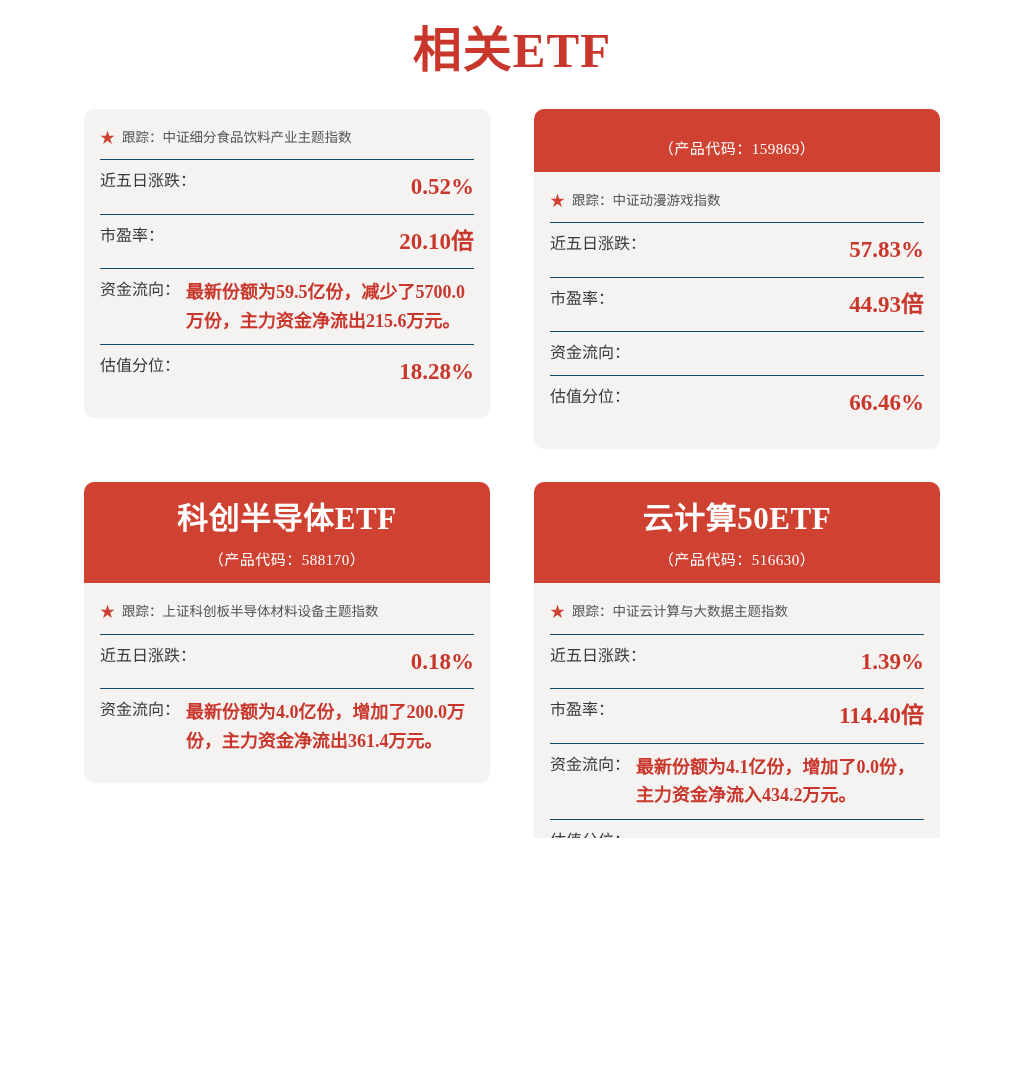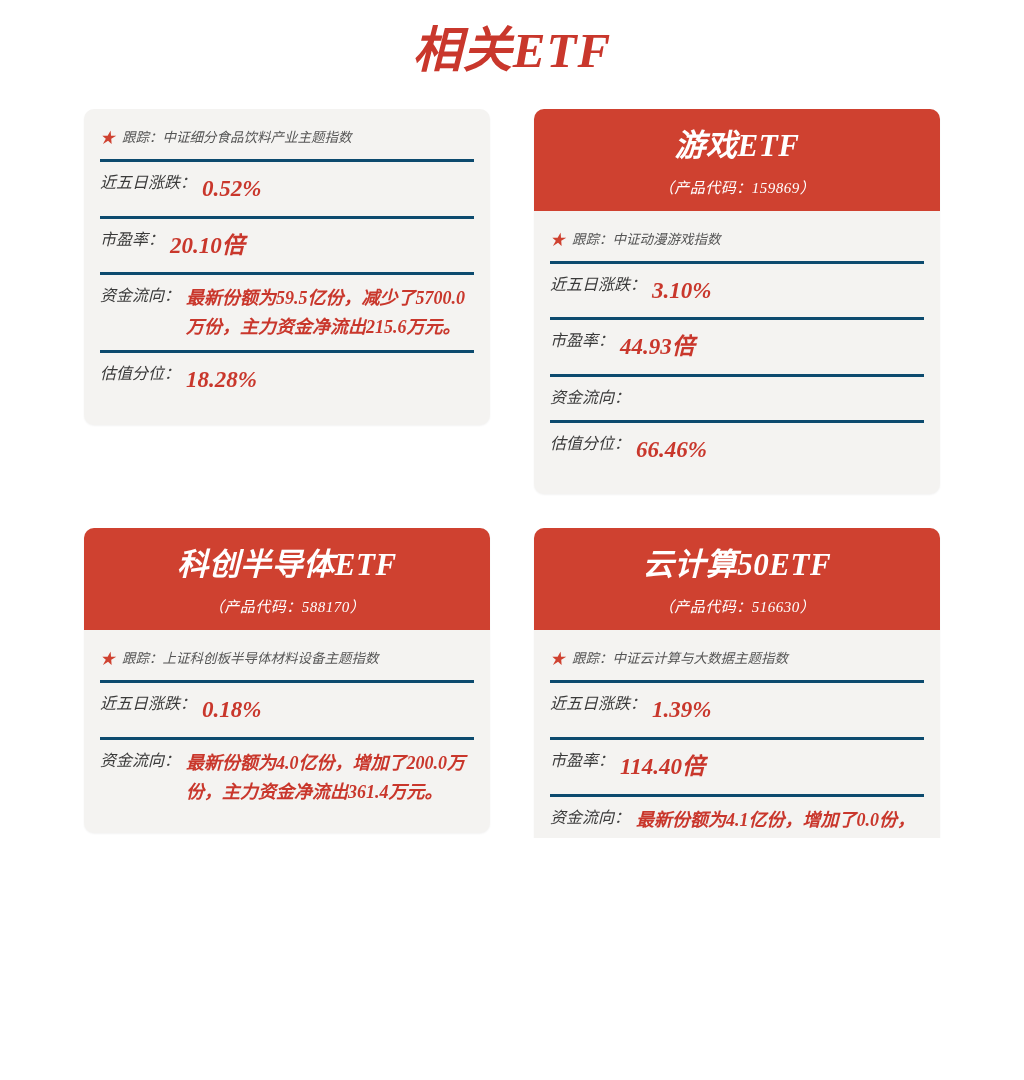--- a/index.html
+++ b/index.html
@@ -9,21 +9,20 @@
     width: 1024px;
     height: 1080px;
     font-family: "Liberation Serif", "DejaVu Serif", serif;
   }
   .page {
     width: 1024px;
     height: 838px;
     box-sizing: border-box;
     position: relative;
     overflow: hidden;
-    font-style: italic;
   }
   .page-title {
     text-align: center;
     color: #c9372c;
     font-size: 49px;
     font-weight: bold;
     letter-spacing: 1px;
     margin: 22px 0 0 0;
     line-height: 1.2;
     font-family: "Liberation Serif", "DejaVu Serif", serif;
@@ -80,21 +79,22 @@
   }
   .track-text {
     font-size: 13.5px;
     color: #555555;
     line-height: 1.35;
   }
   .row {
     display: flex;
     align-items: flex-start;
     padding: 9px 0;
-    border-top: 3px solid #0c4a6e;
+    border-top: 1px solid #0c4a6e;
+    justify-content: space-between;
   }
   .row:first-of-type {
     border-top: 1px solid #e3e1de;
   }
   .row-label {
     font-size: 16px;
     color: #3a3a3a;
     flex: none;
     white-space: nowrap;
     line-height: 1.55;
@@ -140,33 +140,32 @@
         </div>
         <div class="row">
           <span class="row-label">估值分位：</span>
           <span class="row-value">18.28%</span>
         </div>
       </div>
     </div>
 
     <div class="card">
       <div class="card-head">
-        <div class="card-name">游戏ETF</div>
         <div class="card-code">
           <span>（产品代码：</span><span>159869</span><span>）</span>
         </div>
       </div>
       <div class="card-body">
         <div class="track-row">
           <span class="star">★</span>
           <span class="track-text"><span>跟踪：</span><span>中证动漫游戏指数</span></span>
         </div>
         <div class="row">
           <span class="row-label">近五日涨跌：</span>
-          <span class="row-value">3.10%</span>
+          <span class="row-value">57.83%</span>
         </div>
         <div class="row">
           <span class="row-label">市盈率：</span>
           <span class="row-value">44.93倍</span>
         </div>
         <div class="row">
           <span class="row-label">资金流向：</span>
         </div>
         <div class="row">
           <span class="row-label">估值分位：</span>

